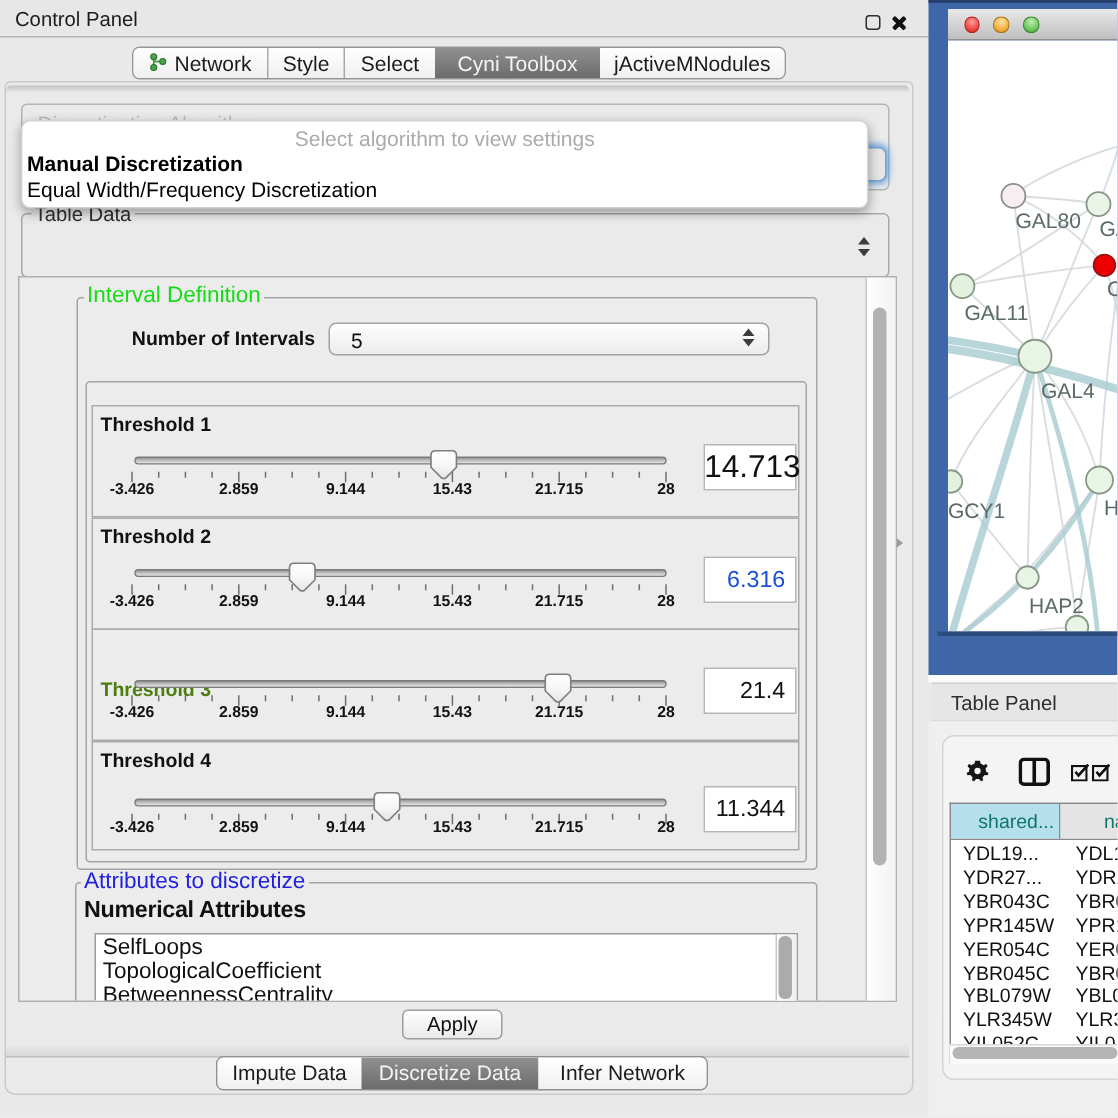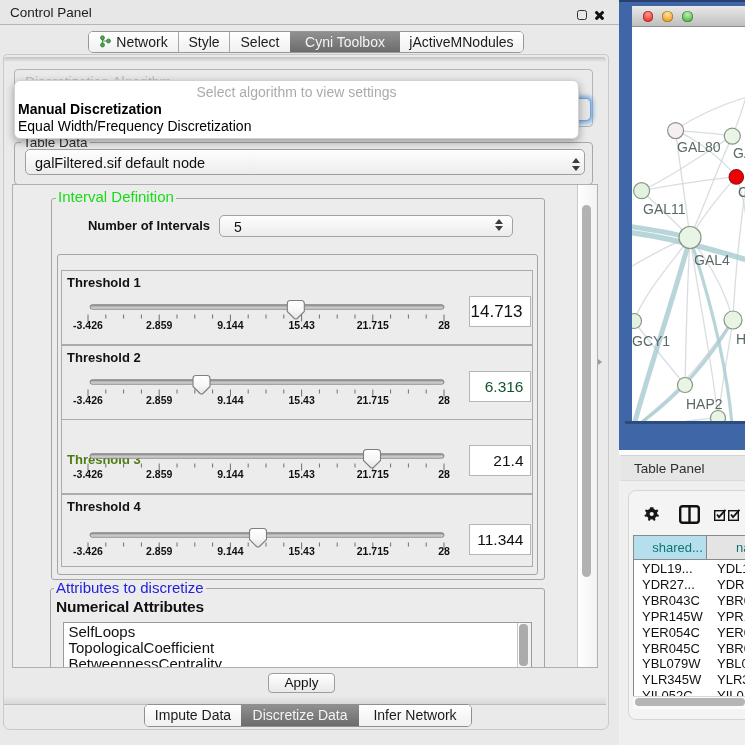--- a/index.html
+++ b/index.html
@@ -43,21 +43,20 @@
   <div class="abs" style="left:300px;top:97.5px;width:289px;height:21.5px;border:1px solid #79a3d6;border-radius:5px;box-shadow:0 0 4.5px 1.5px rgba(95,155,220,0.85);background:#e6e6e6;"></div>
 
   <div class="abs" style="left:14px;top:80px;width:563px;height:56.5px;background:#ffffff;border:1px solid #d2d2d2;border-radius:6px;box-shadow:0 3px 8px rgba(0,0,0,0.35);z-index:5;">
     <div style="height:17px;line-height:17px;text-align:center;font-size:14px;color:#ababab;margin-top:3px;">Select algorithm to view settings</div>
     <div style="height:16.5px;line-height:16.5px;font-size:14px;font-weight:bold;color:#000;padding-left:3px;">Manual Discretization</div>
     <div style="height:16.5px;line-height:16.5px;font-size:14px;color:#000;padding-left:3px;">Equal Width/Frequency Discretization</div>
   </div>
 
   <div class="abs" style="left:14px;top:142px;width:577px;height:41px;border:1px solid #a8a8a8;border-radius:4px;"></div>
   <div class="abs grouptitle" style="left:21px;top:135.5px;background:#eaeaea;color:#2e2e2e;font-size:13.5px;">Table Data</div>
-  <div class="abs" style="left:25px;top:149px;width:560px;height:26px;border:1px solid #9f9f9f;border-radius:5px;background:linear-gradient(#fefefe,#ececec);font-size:14.5px;color:#111;line-height:26px;padding-left:9px;box-sizing:border-box;">galFiltered.sif default node</div>
   <div class="abs" style="left:571.5px;top:157.5px;width:0;height:0;border-left:4.5px solid transparent;border-right:4.5px solid transparent;border-bottom:5.5px solid #3c3c3c;"></div>
   <div class="abs" style="left:571.5px;top:165.5px;width:0;height:0;border-left:4.5px solid transparent;border-right:4.5px solid transparent;border-top:5.5px solid #3c3c3c;"></div>
 
   <div class="abs" id="viewport" style="left:12px;top:184px;width:584px;height:481.5px;border:1px solid #b0b0b0;background:#ececec;overflow:hidden;">
     <div class="abs" style="left:37.5px;top:12.5px;width:492px;height:380px;border:1px solid #a5a5a5;border-radius:3px;"></div>
     <div class="abs grouptitle" style="left:43px;top:5px;color:#15dd15;">Interval Definition</div>
 
     <div class="abs" style="left:60px;top:32.5px;width:137px;font-size:13px;font-weight:bold;color:#111;text-align:right;white-space:nowrap;">Number of Intervals</div>
     <div class="abs" style="left:206px;top:29.5px;width:294px;height:22px;border:1px solid #a2a2a2;border-radius:5px;background:linear-gradient(#fefefe,#ececec);font-size:14px;line-height:22px;padding-left:14px;box-sizing:border-box;color:#111;">5</div>
     <div class="abs" style="left:482px;top:33.5px;width:0;height:0;border-left:4px solid transparent;border-right:4px solid transparent;border-bottom:5px solid #3c3c3c;"></div>
@@ -103,21 +102,21 @@
         <line x1="365.2" y1="24.5" x2="365.2" y2="28.5" stroke="#6f6f6f" stroke-width="1"></line>
         <line x1="383.0" y1="24.5" x2="383.0" y2="31.5" stroke="#6f6f6f" stroke-width="1"></line>
         <text x="27.0" y="39" font-size="10.5" font-weight="bold" fill="#111" text-anchor="middle" font-family="Liberation Sans">-3.426</text>
         <text x="98.2" y="39" font-size="10.5" font-weight="bold" fill="#111" text-anchor="middle" font-family="Liberation Sans">2.859</text>
         <text x="169.4" y="39" font-size="10.5" font-weight="bold" fill="#111" text-anchor="middle" font-family="Liberation Sans">9.144</text>
         <text x="240.6" y="39" font-size="10.5" font-weight="bold" fill="#111" text-anchor="middle" font-family="Liberation Sans">15.43</text>
         <text x="311.8" y="39" font-size="10.5" font-weight="bold" fill="#111" text-anchor="middle" font-family="Liberation Sans">21.715</text>
         <text x="383.0" y="39" font-size="10.5" font-weight="bold" fill="#111" text-anchor="middle" font-family="Liberation Sans">28</text>
         <path d="M 226.3,13.5 Q 226.3,10.5 229.3,10.5 L 240.3,10.5 Q 243.3,10.5 243.3,13.5 L 243.3,21.5 L 236.3,28.5 Q 234.8,29.5 233.3,28.5 L 226.3,21.5 Z" fill="url(#thg0)" stroke="#7e7e7e" stroke-width="1.1"></path>
       </svg>
-    <div class="abs" style="left:455.5px;top:111px;width:54px;height:29px;background:#fff;border:1px solid #b5b5b5;font-size:17px;color:#111;text-align:center;line-height:29px;padding-right:6px;">14.713</div>
+    <div class="abs" style="left:455.5px;top:111px;width:54px;height:29px;background:#fff;border:1px solid #b5b5b5;font-size:21px;color:#111;text-align:left;line-height:29px;padding-right:6px;">14.713</div>
     <div class="abs" style="left:48px;top:159.5px;width:470px;height:73px;border:1px solid #ababab;"></div>
     <div class="abs" style="left:54px;top:164.5px;font-size:13px;font-weight:bold;color:#111;">Threshold 2</div>
     <svg class="abs" style="left:48px;top:179.5px;" width="472" height="42" viewBox="0 0 472 42">
         <defs>
           <linearGradient id="thg1" x1="0" y1="0" x2="0" y2="1">
             <stop offset="0" stop-color="#ffffff"></stop>
             <stop offset="0.55" stop-color="#f6f6f6"></stop>
             <stop offset="1" stop-color="#e3e3e3"></stop>
           </linearGradient>
           <linearGradient id="trk1" x1="0" y1="0" x2="0" y2="1">
@@ -149,21 +148,21 @@
         <line x1="365.2" y1="24.5" x2="365.2" y2="28.5" stroke="#6f6f6f" stroke-width="1"></line>
         <line x1="383.0" y1="24.5" x2="383.0" y2="31.5" stroke="#6f6f6f" stroke-width="1"></line>
         <text x="27.0" y="39" font-size="10.5" font-weight="bold" fill="#111" text-anchor="middle" font-family="Liberation Sans">-3.426</text>
         <text x="98.2" y="39" font-size="10.5" font-weight="bold" fill="#111" text-anchor="middle" font-family="Liberation Sans">2.859</text>
         <text x="169.4" y="39" font-size="10.5" font-weight="bold" fill="#111" text-anchor="middle" font-family="Liberation Sans">9.144</text>
         <text x="240.6" y="39" font-size="10.5" font-weight="bold" fill="#111" text-anchor="middle" font-family="Liberation Sans">15.43</text>
         <text x="311.8" y="39" font-size="10.5" font-weight="bold" fill="#111" text-anchor="middle" font-family="Liberation Sans">21.715</text>
         <text x="383.0" y="39" font-size="10.5" font-weight="bold" fill="#111" text-anchor="middle" font-family="Liberation Sans">28</text>
         <path d="M 132.0,13.5 Q 132.0,10.5 135.0,10.5 L 146.0,10.5 Q 149.0,10.5 149.0,13.5 L 149.0,21.5 L 142.0,28.5 Q 140.5,29.5 139.0,28.5 L 132.0,21.5 Z" fill="url(#thg1)" stroke="#7e7e7e" stroke-width="1.1"></path>
       </svg>
-    <div class="abs" style="left:455.5px;top:185.5px;width:54px;height:29px;background:#fff;border:1px solid #b5b5b5;font-size:15.5px;color:#14532d;text-align:right;line-height:29px;padding-right:6px;">6.316</div>
+    <div class="abs" style="left:455.5px;top:185.5px;width:54px;height:29px;background:#fff;border:1px solid #b5b5b5;font-size:15.5px;color:#1d4ed8;text-align:right;line-height:29px;padding-right:6px;">6.316</div>
     <div class="abs" style="left:48px;top:234px;width:470px;height:73px;border:1px solid #ababab;"></div>
     <div class="abs" style="left:54px;top:239px;font-size:13px;font-weight:bold;color:#4d7c0f;margin-top:28px;">Threshold 3</div>
     <svg class="abs" style="left:48px;top:254px;" width="472" height="42" viewBox="0 0 472 42">
         <defs>
           <linearGradient id="thg2" x1="0" y1="0" x2="0" y2="1">
             <stop offset="0" stop-color="#ffffff"></stop>
             <stop offset="0.55" stop-color="#f6f6f6"></stop>
             <stop offset="1" stop-color="#e3e3e3"></stop>
           </linearGradient>
           <linearGradient id="trk2" x1="0" y1="0" x2="0" y2="1">

